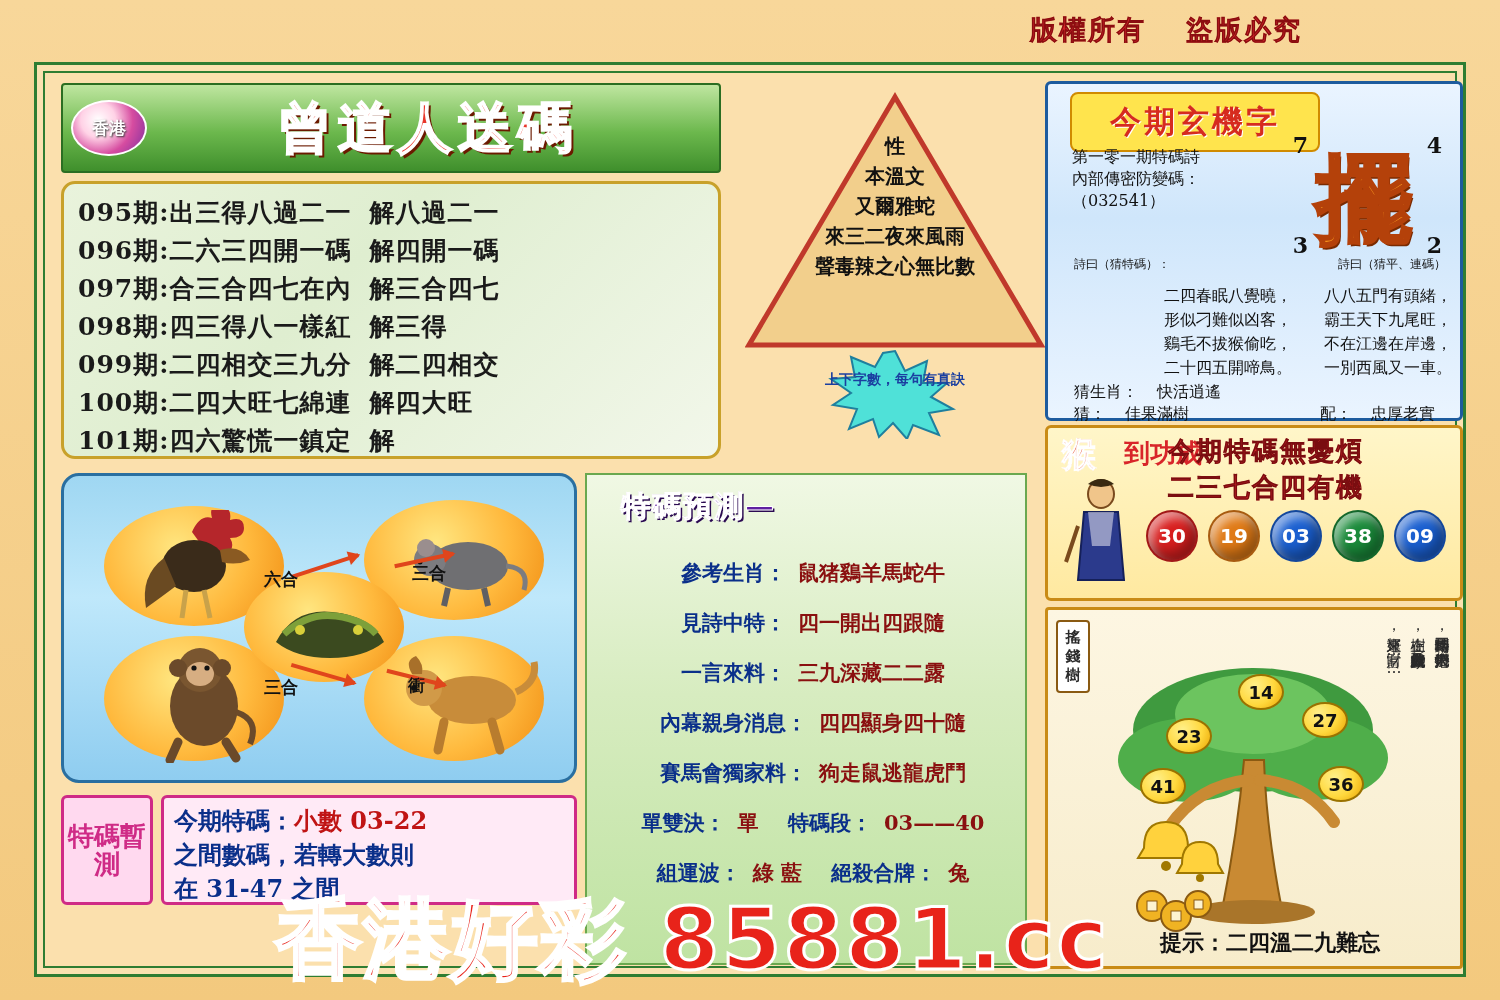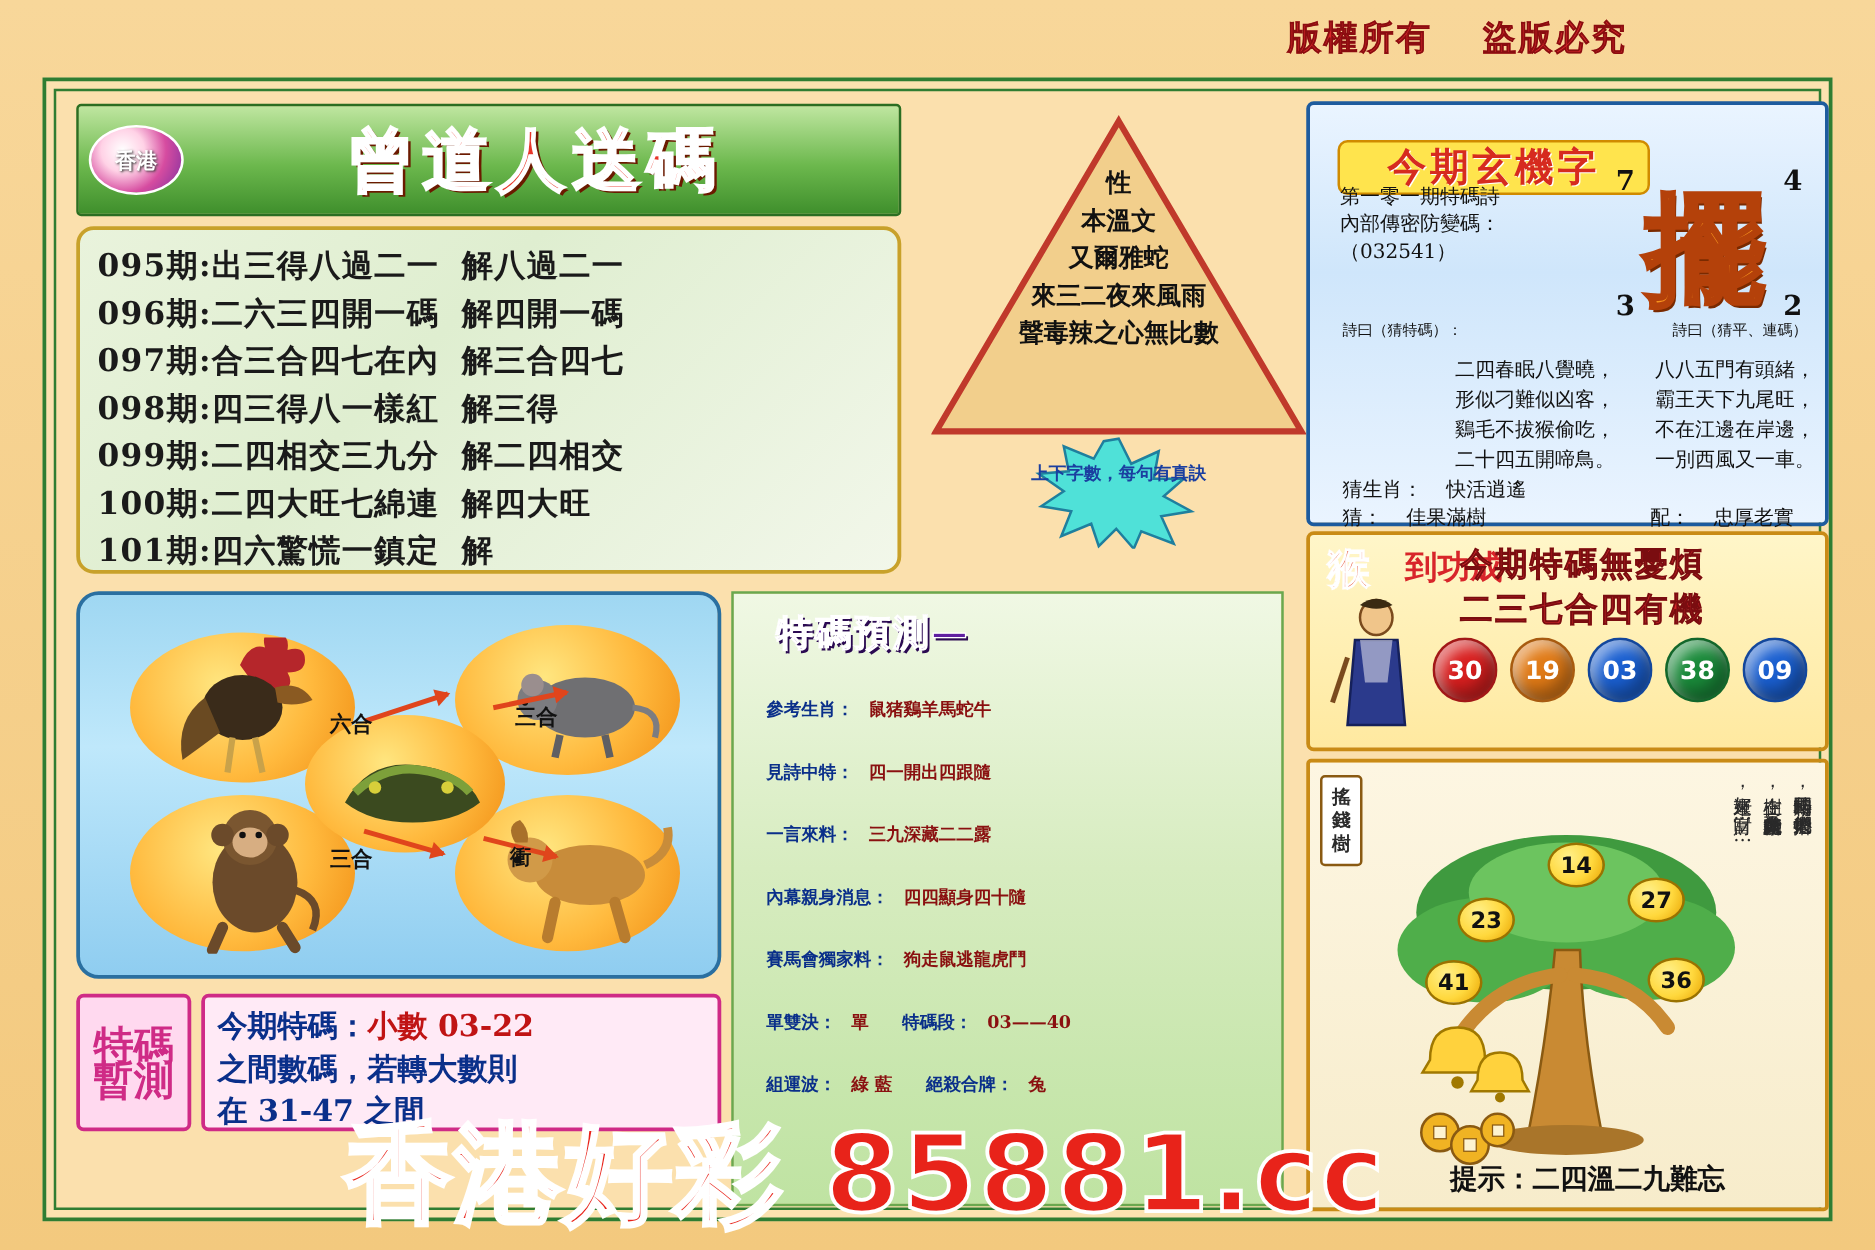--- a/index.html
+++ b/index.html
@@ -107,27 +107,26 @@
   }
 
   
   .xuanji {
     position:absolute; left:1000px; top:8px; width:418px; height:340px;
     background:linear-gradient(180deg,#eaf4ff 0%, #cfe6fb 40%, #eaf4ff 100%);
     border:3px solid #1d5b9e;
     border-radius:6px;
   }
   .xuanji-title {
-    position:absolute; left:22px; top:8px; width:250px; height:44px;
+    position:absolute; left:22px; top:8px; width:250px; height:60px;
     background:#ffe44d; border:2px solid #d08b00; border-radius:8px;
     display:flex; align-items:center; justify-content:center;
     font-family:"DejaVu Serif", serif; font-size:31px; font-weight:bold;
     color:#d62b1f; letter-spacing:3px;
     text-shadow:1px 1px 0 #fff;
-    margin-top:20px;
   }
   .xuanji-sub {
     position:absolute; left:24px; top:62px;
     font-family:"DejaVu Serif", serif; font-size:16px; color:#111; line-height:22px;
   }
   .big-char {
     position:absolute; right:48px; top:52px;
     font-family:"DejaVu Serif", serif;
     font-size:96px; font-weight:bold; color:#f7941e;
     -webkit-text-stroke:3px #b4410a;
@@ -251,36 +250,37 @@
   }
   .predict-title {
     position:absolute; left:34px; top:12px;
     font-family:"DejaVu Serif", serif; font-size:29px; font-weight:bold;
     color:#5f1fa0; -webkit-text-stroke:1px #fff;
     text-shadow:2px 2px 0 #2b0a52;
     letter-spacing:2px;
   }
   .p-row {
     position:absolute; left:26px; width:400px;
-    font-family:"DejaVu Serif", serif; font-size:14px; font-weight:bold; color:#111;
+    font-family:"DejaVu Serif", serif; font-size:21px; font-weight:bold; color:#111;
     white-space:nowrap;
+    text-align:center;
   }
   .p-row .k { color:#0a2f8a; }
   .p-row .v { color:#8a1010; margin-left:12px; }
 
   
   .tema-box {
     position:absolute; left:16px; top:716px; width:516px; height:176px;
     display:flex;
   }
   .tema-tag {
     width:92px; height:110px; margin-top:6px;
     background:#ffd9ef; border:3px solid #cf2b86; border-radius:6px;
     display:flex; align-items:center; justify-content:center;
-    font-family:"DejaVu Serif", serif; font-size:32px; font-weight:bold; color:#cf2b86;
+    font-family:"DejaVu Serif", serif; font-size:26px; font-weight:bold; color:#cf2b86;
     line-height:28px; text-align:center;
   }
   .tema-main {
     flex:1; margin:6px 0 0 8px; height:110px;
     background:#ffeaf6; border:3px solid #cf2b86; border-radius:6px;
     padding:6px 10px;
     font-family:"DejaVu Serif", serif; font-size:24px; font-weight:bold; color:#0a2f8a;
     line-height:34px;
   }
   .tema-main .hl { color:#c01414; }

